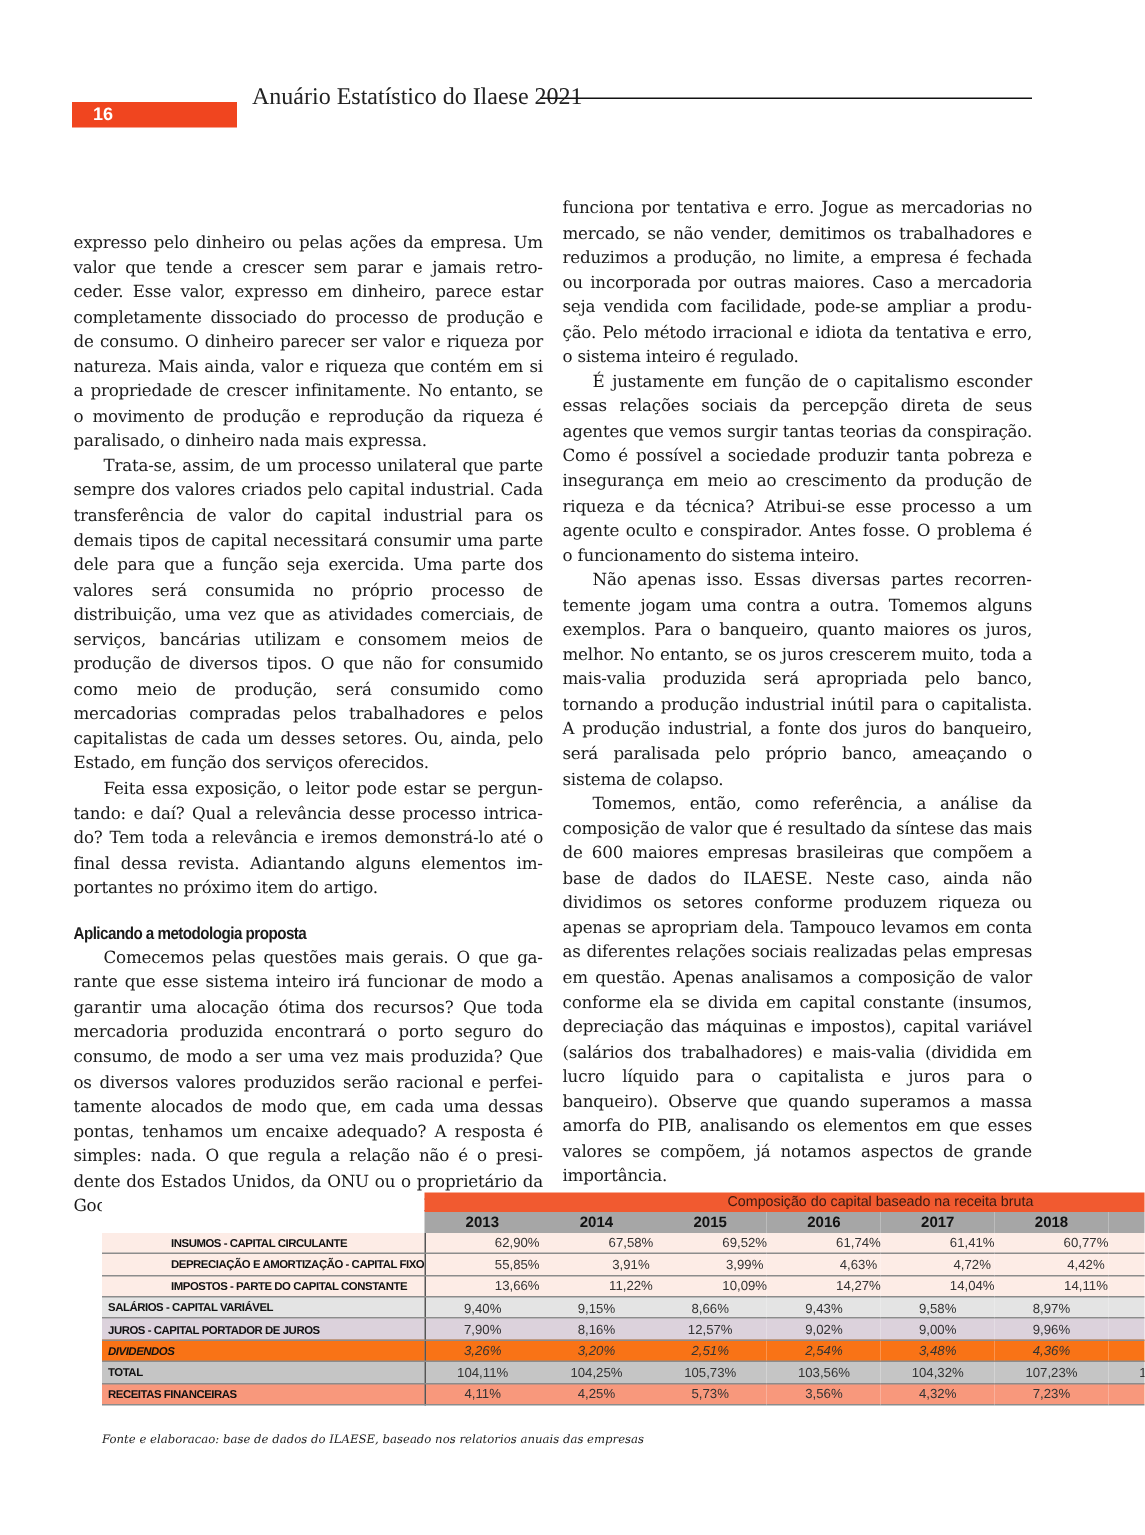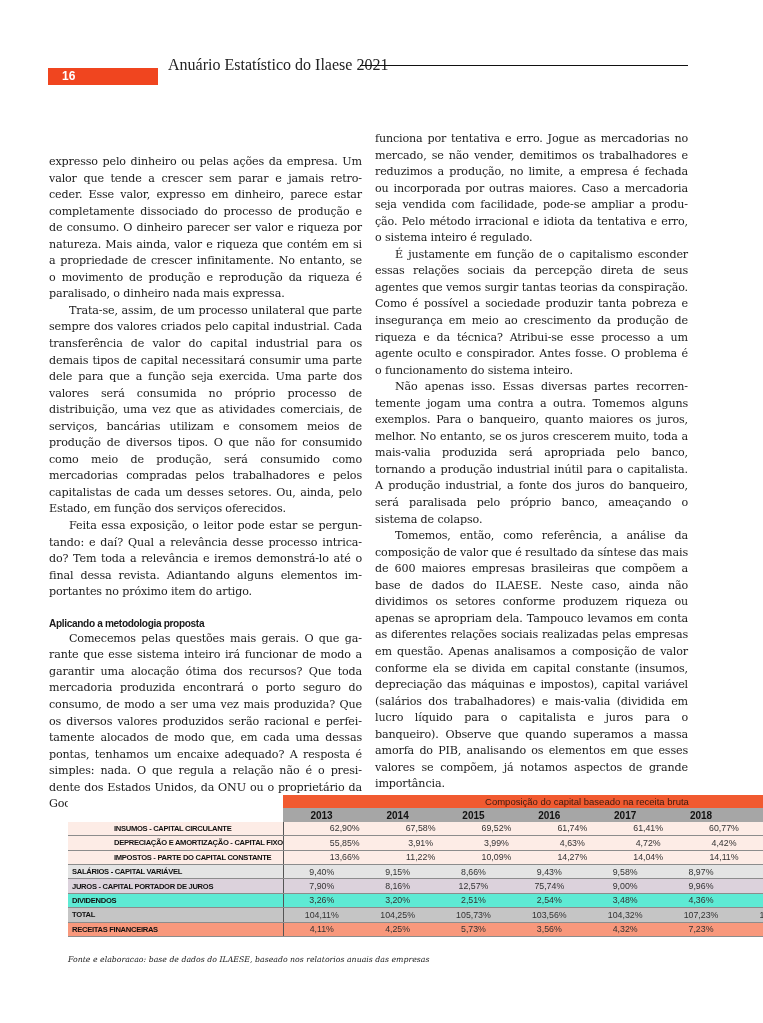--- a/index.html
+++ b/index.html
@@ -22,21 +22,21 @@
   .title-row th.empty { background:#fff; }
   .title-row th.title { background:#f15a30; color:#3a1a10; font-weight:normal; font-size:9.5px; text-align:center; }
   .year-row th.empty { background:#fff; }
   .year-row th.year { background:#a6a6a6; color:#111; font-weight:bold; font-size:10px; }
   td.label { width:146px; font-weight:bold; font-size:7.6px; letter-spacing:-0.3px; padding-left:4px; white-space:nowrap; color:#111; border-right:1px solid #555; }
   td.val { text-align:center; color:#333; font-size:8.8px; }
   tr.data-row td { border-bottom:1px solid #8c8c8c; }
   tr.r-pink td { background:#fdece6;padding-left:46px; }
   tr.r-gray td { background:#e4e4e4; }
   tr.r-lilac td { background:#dcd2dc; }
-  tr.r-white td { background:#5eead4; }
+  tr.r-white td { background:#f97316;font-style:italic; }
   tr.r-total td { background:#c5c5c5; }
   tr.r-fin td { background:#f8987c; }
   .caption { position:absolute; left:0; width:100%; top:160px; text-align:left; font-family:"DejaVu Serif", serif; font-style:italic; font-size:7.8px; color:#222; }
 </style>
 </head>
 <body>
 
 <div class="header">
   <div class="page-num">16</div>
   <div class="running-title">Anuário Estatístico do Ilaese 2021</div>
@@ -120,21 +120,21 @@
           <td class="val">9,58%</td>
           <td class="val">8,97%</td>
           <td class="val">9,18%</td>
           <td class="val">8,20%</td>
         </tr>
         <tr class="data-row r-lilac">
           <td class="label">JUROS - CAPITAL PORTADOR DE JUROS</td>
           <td class="val">7,90%</td>
           <td class="val">8,16%</td>
           <td class="val">12,57%</td>
-          <td class="val">75,74%</td>
+          <td class="val">9,02%</td>
           <td class="val">9,00%</td>
           <td class="val">9,96%</td>
           <td class="val">7,64%</td>
           <td class="val">11,78%</td>
         </tr>
         <tr class="data-row r-white">
           <td class="label">DIVIDENDOS</td>
           <td class="val">3,26%</td>
           <td class="val">3,20%</td>
           <td class="val">2,51%</td>

